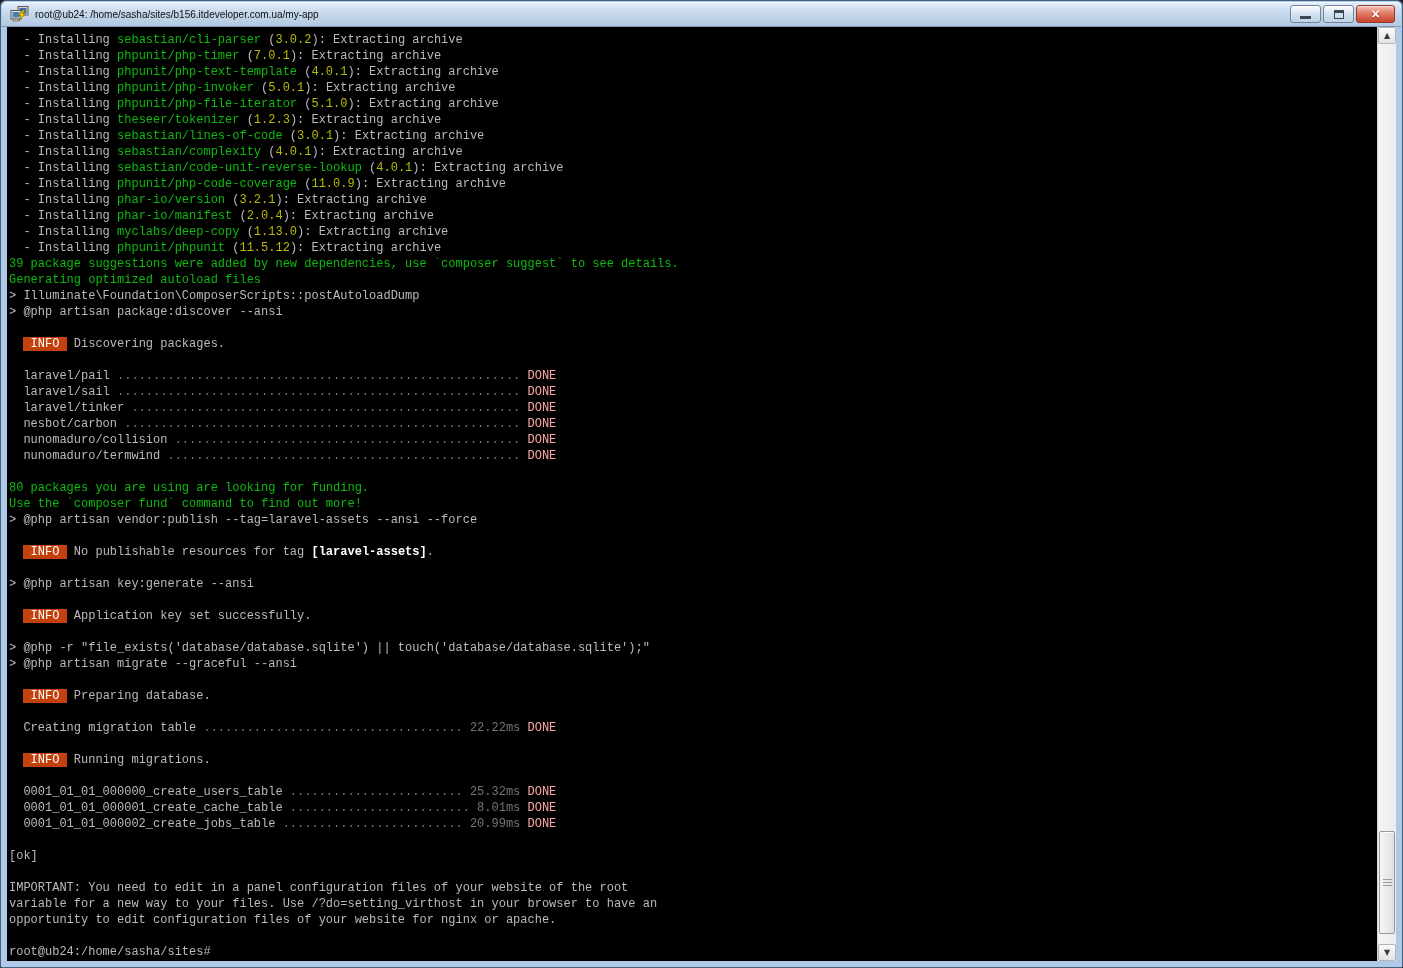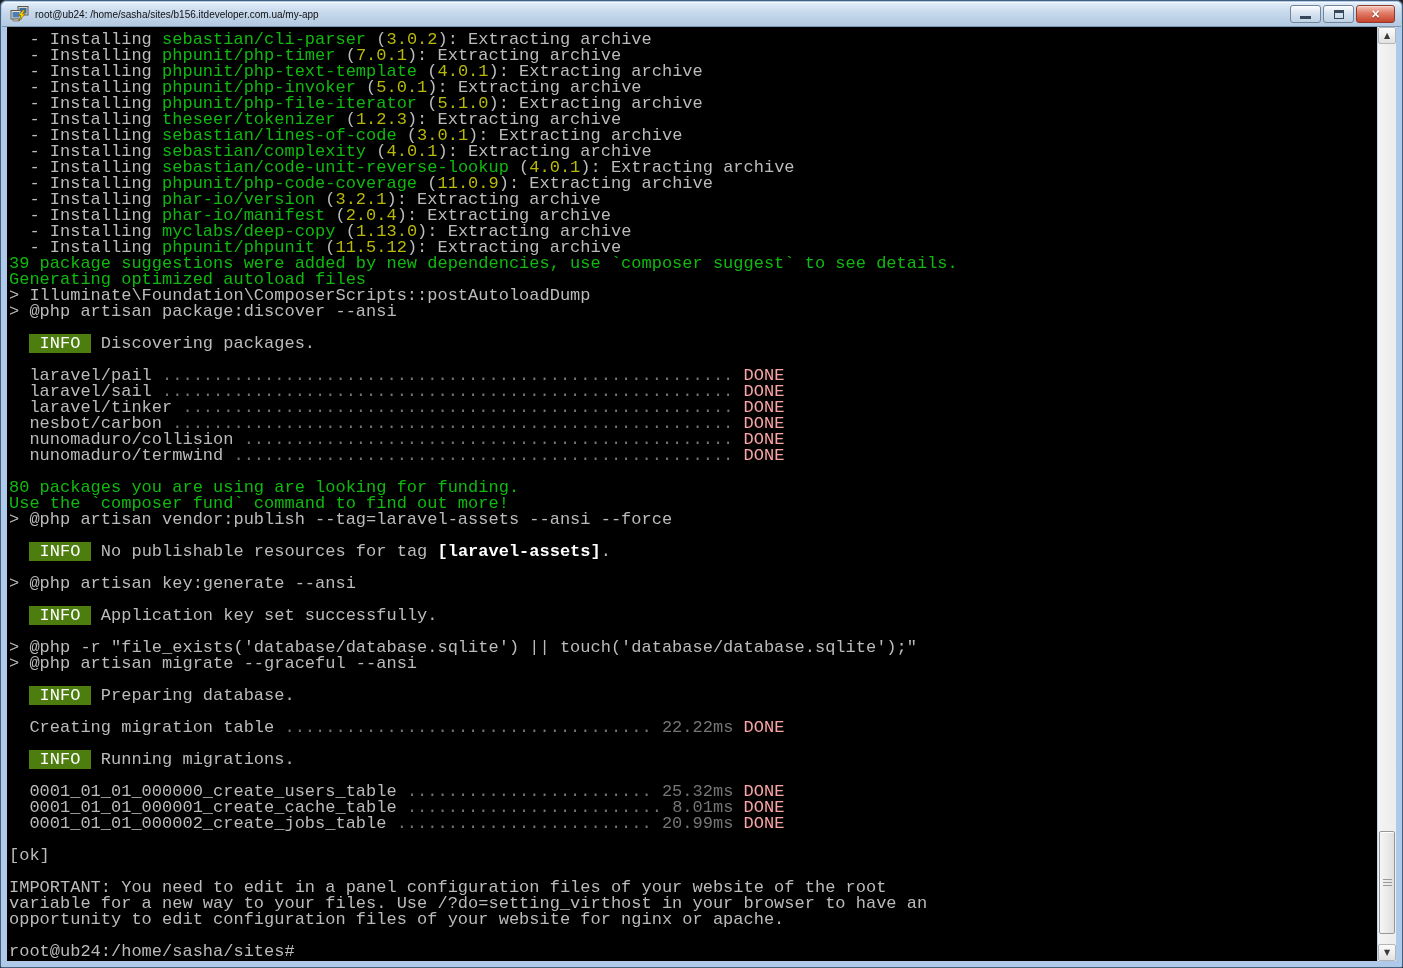--- a/index.html
+++ b/index.html
@@ -48,32 +48,32 @@
 
   
   .content {
     position:absolute; left:6px; right:6px; top:26px; bottom:6px;
     display:flex;
   }
   .terminal {
     flex:1; background:#000;
     padding:5px 0 0 2px;
     font-family:"Liberation Mono", monospace;
-    font-size:17px; line-height:16px;
+    font-size:12px; line-height:16px;
     white-space:pre; overflow:hidden;
     color:#BBBBBB;
   }
   .tline { height:16px; }
   .seg-d { color:#BBBBBB; }
   .seg-g { color:#0FB90F; }
   .seg-G { color:#fca5a5; }
   .seg-y { color:#B9B908; }
   .seg-k { color:#757575; }
   .seg-w { color:#FFFFFF; font-weight:bold;text-align:right; }
-  .seg-i { background:#4d7c0f; color:#FFFFFF; }
+  .seg-i { background:#c2410c; color:#FFFFFF; }
 
   
   .scrollbar {
     width:19px; flex:none; display:flex; flex-direction:column;
     background:#F1F1F1; border-left:1px solid #C8D4E0;
   }
   .sb-btn {
     height:17px; flex:none;
     background:linear-gradient(#FBFBFB,#E2E2E2);
     border:1px solid #B5B5B5; border-radius:2px;

